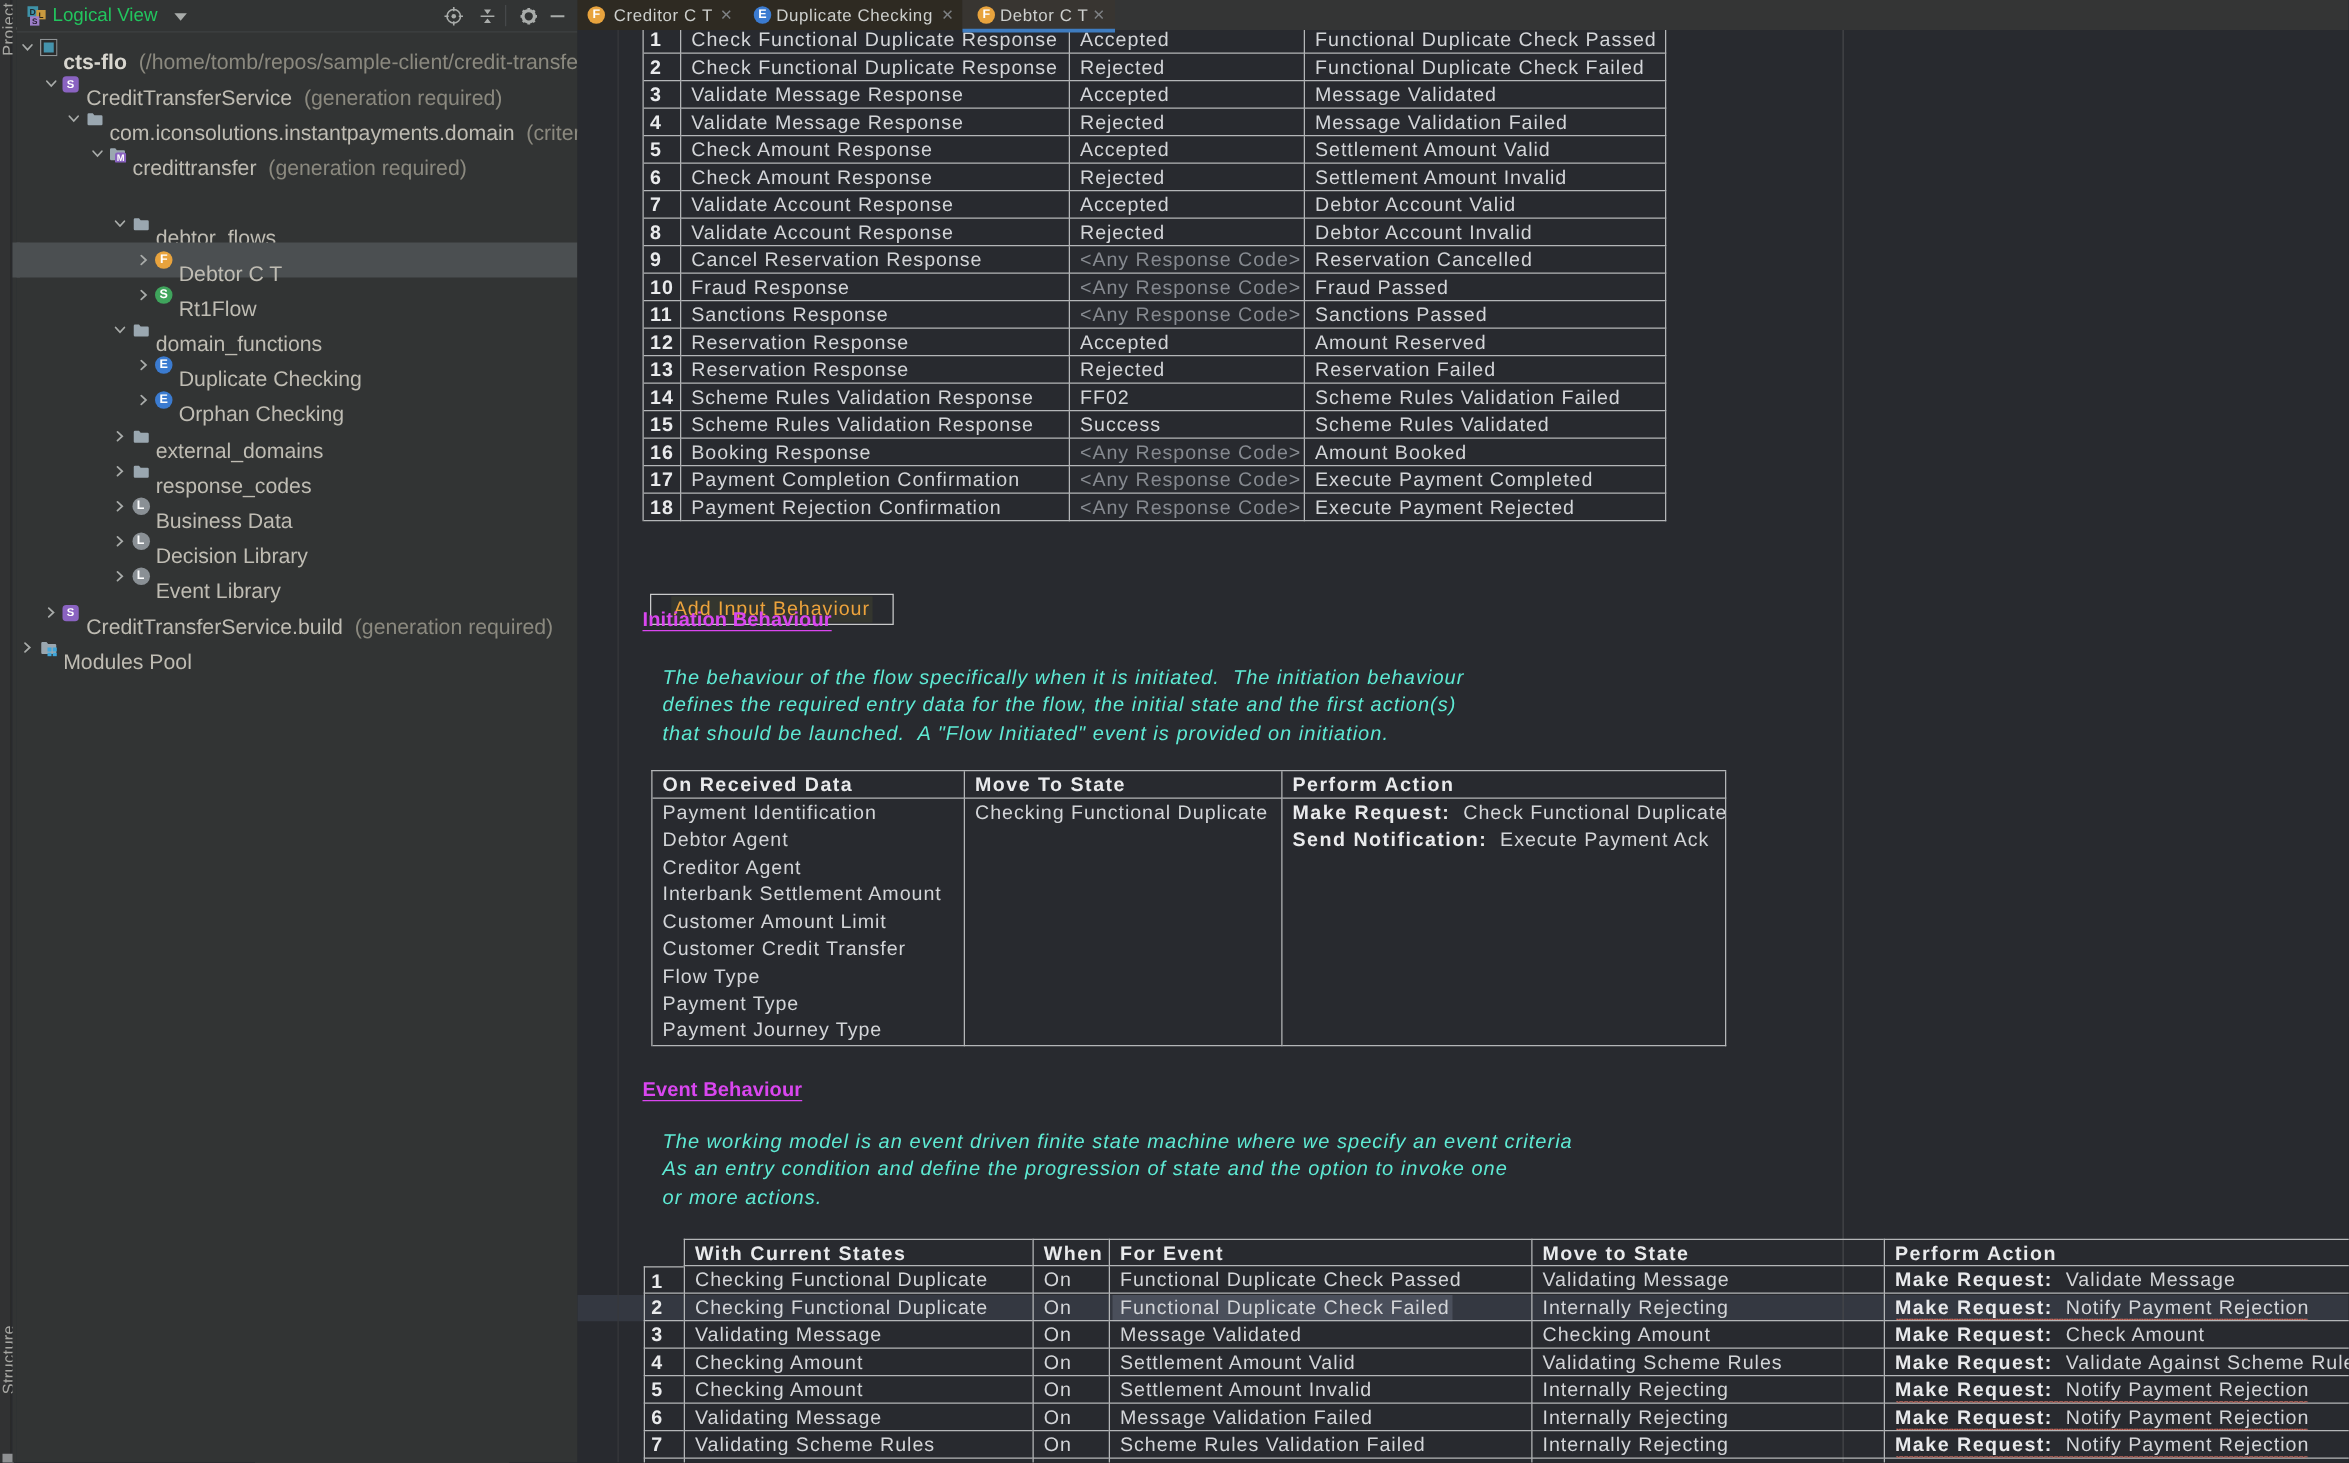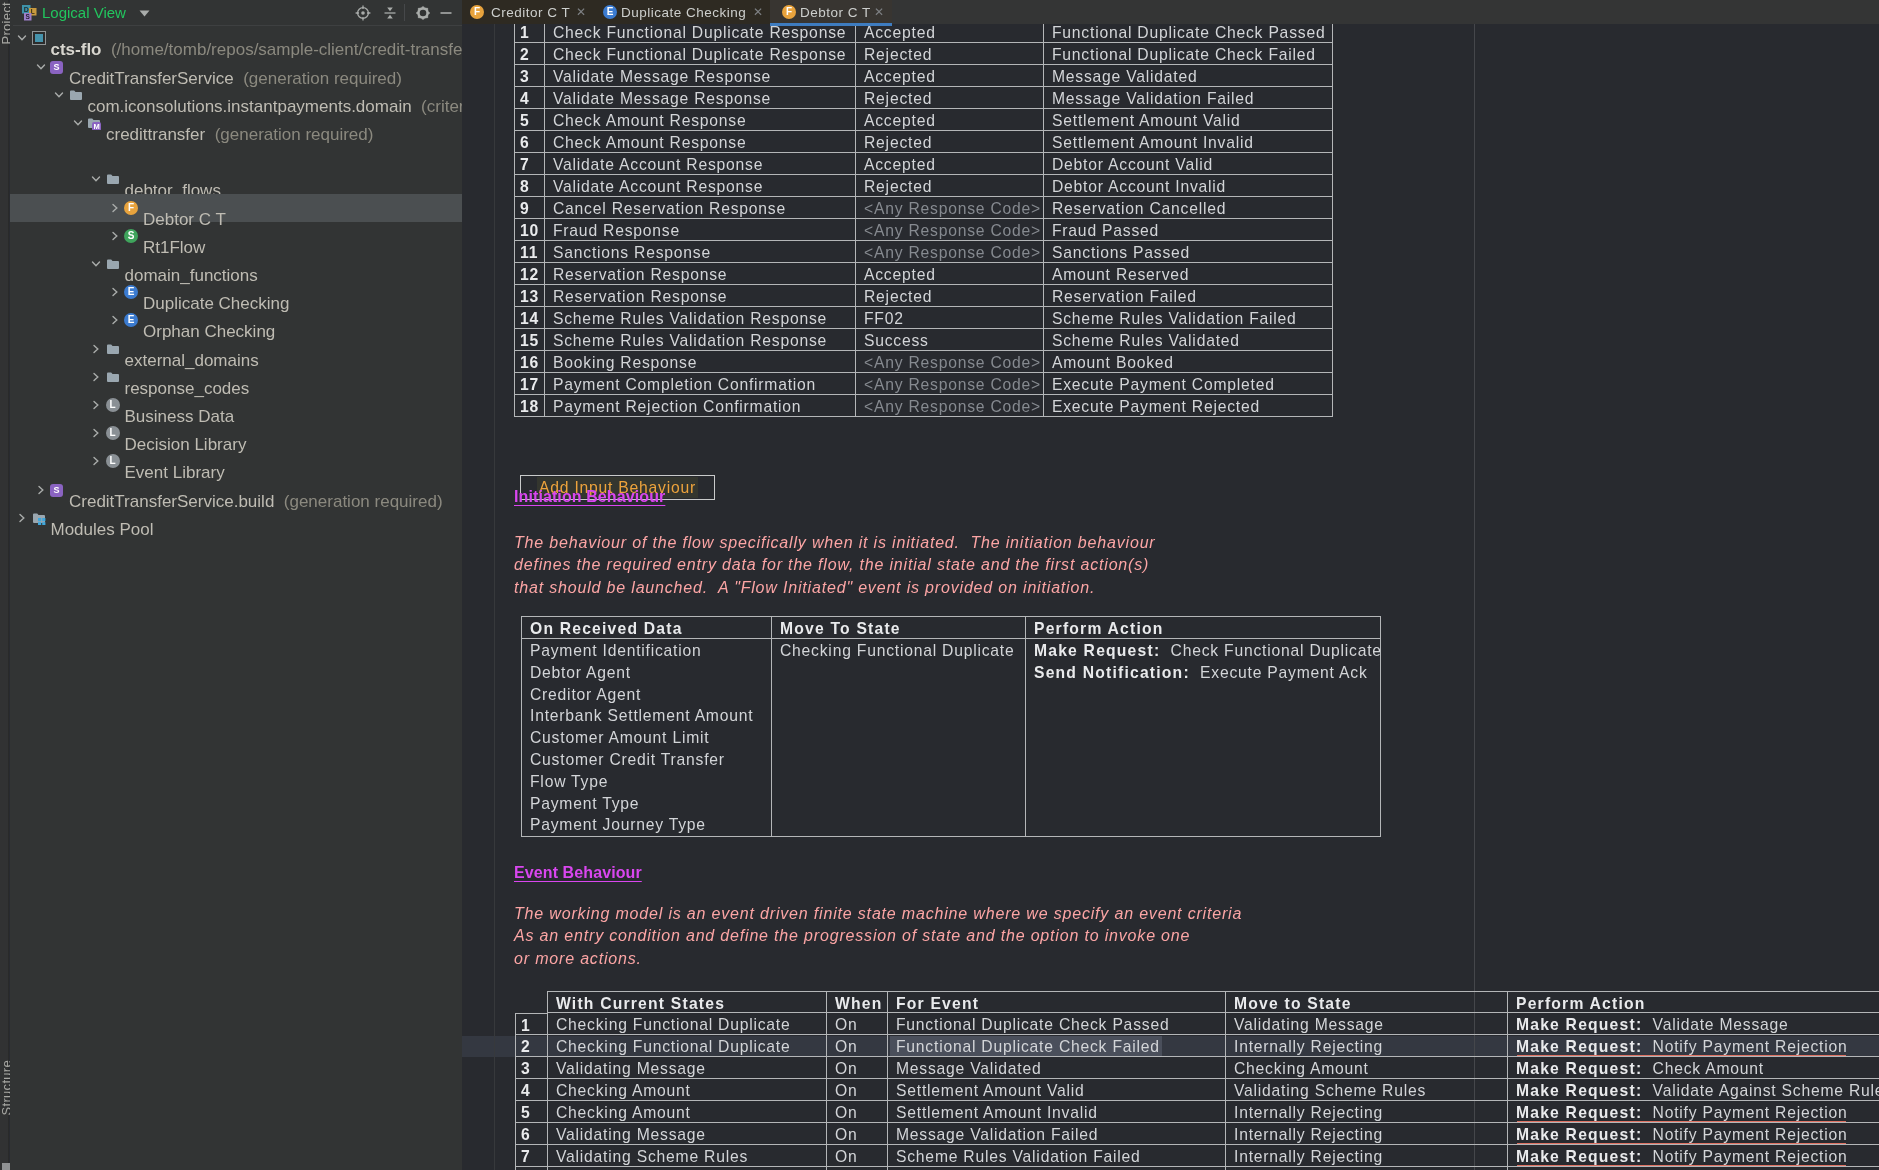--- a/index.html
+++ b/index.html
@@ -52,22 +52,22 @@
 .grid > div.dim { color:#868A90; }
 b.lbl { color:#E9EAEC; letter-spacing:1.2px; }
 
 #tableA { left:514px; top:20px; border-top:1px solid #B4B6B8; border-left:1px solid #B4B6B8;
   grid-template-columns:30px 311px 188px 289px; grid-auto-rows:22px; }
 #btnAdd { left:520px; top:439px; width:195px; height:25px; border:1px solid #C9CACB;margin-top:36px; }
 #btnAdd .inner { position:absolute; left:16px; top:1px; width:161px; height:21px; background:#34362F;
   color:#EDA33C; font-size:15.7px; letter-spacing:0.78px; text-align:center; line-height:21px; white-space:pre; }
 .h2u { color:#d946ef; font-size:16px; font-weight:bold; letter-spacing:0.1px;
   text-decoration:underline; text-underline-offset:3px; white-space:pre; }
-.ipar { color:#fca5a5; font-size:16px; font-style:italic; letter-spacing:0.82px;
-  line-height:22.3px; white-space:pre; }
+.ipar { color:#5eead4; font-size:16px; font-style:italic; letter-spacing:0.82px;
+  line-height:22.3px; white-space:pre;margin-left:16px; }
 #tableB { left:521px; top:616px; border-top:1px solid #B4B6B8; border-left:1px solid #B4B6B8;
   grid-template-columns:250px 254px 355px; }
 #tableB > div { padding-top:1px; line-height:21.8px; }
 #tableB > div.hd { height:22px; line-height:20px; padding-top:2px; }
 
 #tableC { left:515px; top:991px; grid-template-columns:32px 279px 61px 338px 282px 373px; grid-auto-rows:22px; }
 #tableC > div { border:none; border-bottom:1px solid #B4B6B8; }
 #tableC > div.bl { border-left:1px solid #B4B6B8; }
 #tableC > div.bt { border-top:1px solid #B4B6B8; }
 #tableC > div.nob { border:none; background:transparent; }

